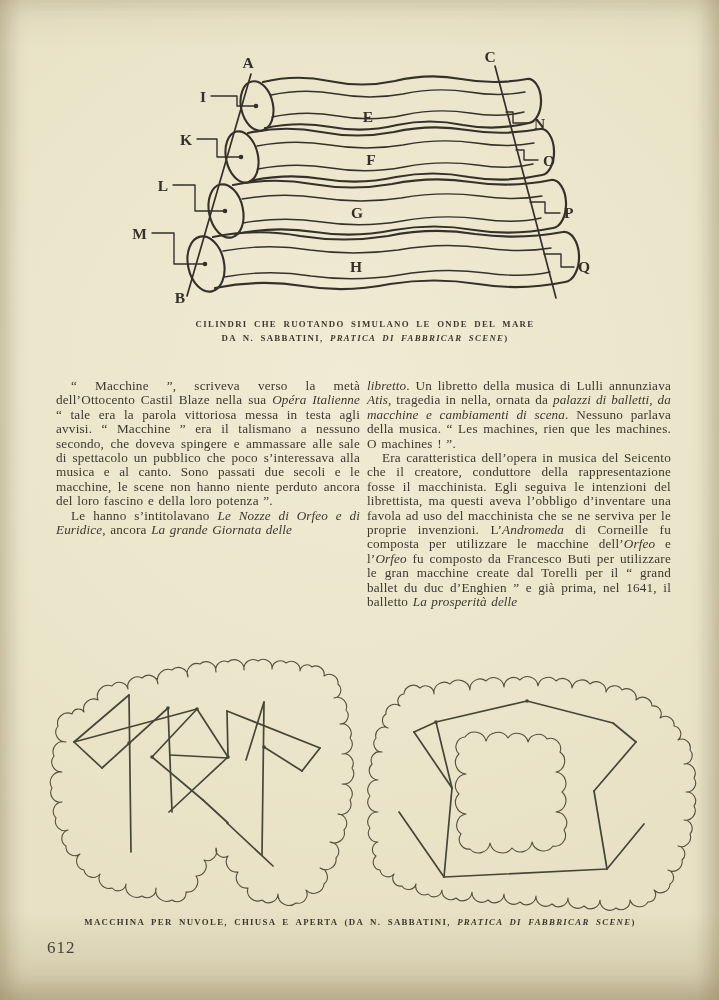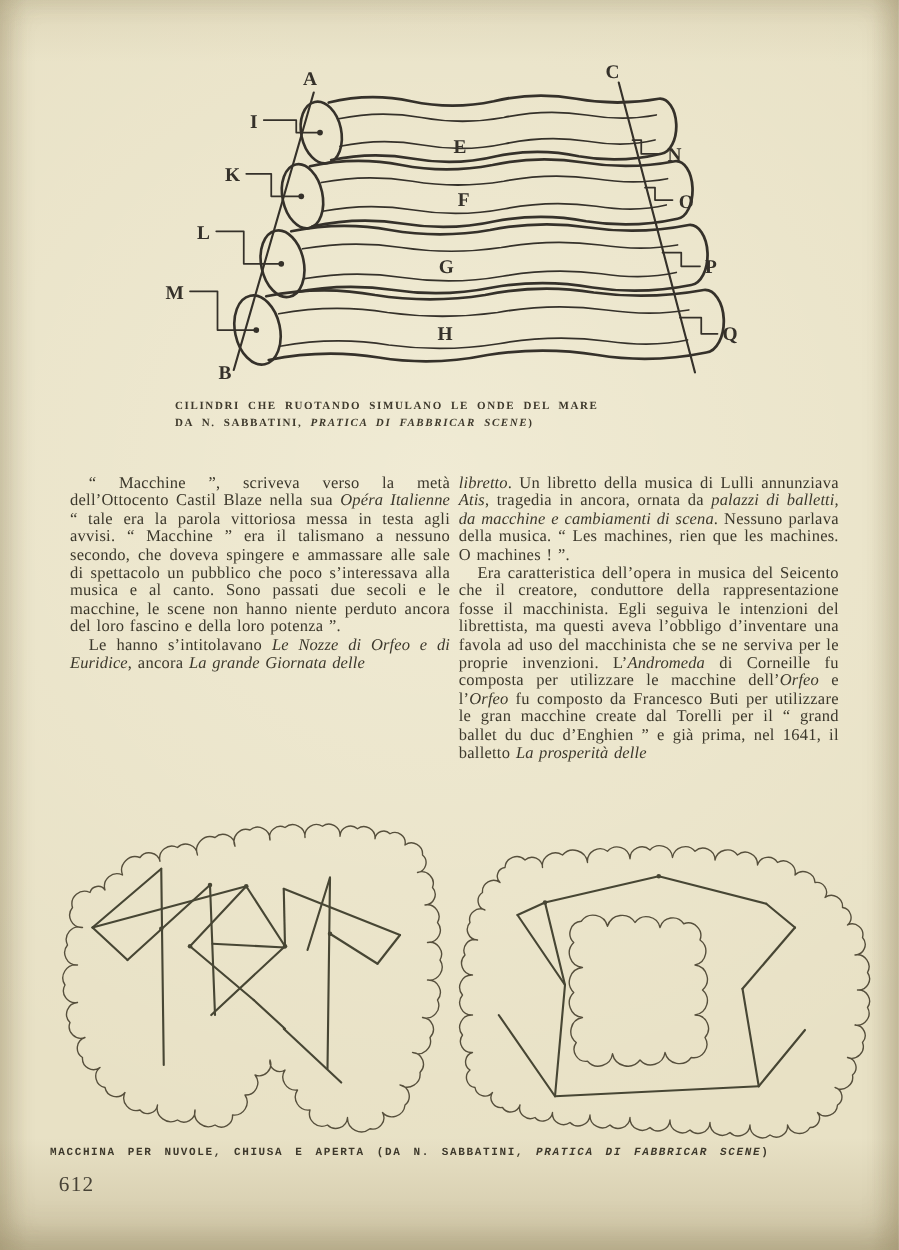--- a/index.html
+++ b/index.html
@@ -7,24 +7,24 @@
   .page{position:relative;width:719px;height:1000px;background-color:#e8e1c5;
     background-image:
       radial-gradient(130% 90% at 48% 38%, rgba(255,253,240,0.35), rgba(255,253,240,0) 62%),
       linear-gradient(to bottom, rgba(130,110,60,0.10), rgba(0,0,0,0) 5%, rgba(0,0,0,0) 91%, rgba(115,95,50,0.20) 99.5%),
       linear-gradient(to right, rgba(120,100,55,0.12), rgba(0,0,0,0) 3%, rgba(0,0,0,0) 97%, rgba(120,100,55,0.14));
   }
   .vignette{position:absolute;inset:0;pointer-events:none;
     box-shadow:inset 0 -14px 26px rgba(100,85,45,0.18), inset -10px 0 22px rgba(100,85,45,0.10), inset 10px 0 22px rgba(100,85,45,0.08);}
   svg.art{position:absolute;left:0;top:0;width:719px;height:1000px;}
   .fig-letter{font-family:"Liberation Serif","DejaVu Serif",serif;font-weight:bold;font-size:15.5px;fill:#35312a;}
-  .caption{position:absolute;text-align:left;font-size:8.8px;letter-spacing:1.3px;word-spacing:3px;
+  .caption{position:absolute;text-align:center;font-size:8.8px;letter-spacing:1.3px;word-spacing:3px;
     color:#3e392c;line-height:13.5px;font-weight:bold;}
   .cap1{left:140px;top:318px;width:450px;}
-  .cap2{left:40px;top:916px;width:640px;font-family:Liberation Mono, monospace;}
+  .cap2{left:40px;top:916px;width:640px;}
   .cap-it{font-style:italic;}
   .col{position:absolute;top:379px;width:304px;font-size:13.2px;line-height:14.4px;color:#3c382c;
     text-align:justify;letter-spacing:0.2px;word-spacing:0.08em;}
   .col-left{left:56px;}
   .col-right{left:367px;}
   .col p{margin:0;}
   .col p.indent{text-indent:15px;}
   .col em{font-style:italic;letter-spacing:0.1px;}
   .pagenum{position:absolute;left:47px;top:938px;font-size:17px;color:#474236;letter-spacing:1px;}
 </style>
@@ -146,21 +146,21 @@
   <div class="caption cap1">
     <div class="cap-line"><span>CILINDRI CHE RUOTANDO SIMULANO LE ONDE DEL MARE</span></div>
     <div class="cap-line"><span>DA N. SABBATINI, </span><span class="cap-it">PRATICA DI FABBRICAR SCENE</span><span>)</span></div>
   </div>
 
   <div class="col col-left">
       <p class="para indent"><span>“ Macchine ”, scriveva verso la metà dell’Ottocento Castil Blaze nella sua </span><em>Opéra Italienne</em><span> “ tale era la parola vittoriosa messa in testa agli avvisi. “ Macchine ” era il talismano a nessuno secondo, che doveva spingere e ammassare alle sale di spettacolo un pubblico che poco s’interessava alla musica e al canto. Sono passati due secoli e le macchine, le scene non hanno niente perduto ancora del loro fascino e della loro potenza ”.</span></p>
       <p class="para indent"><span>Le hanno s’intitolavano </span><em>Le Nozze di Orfeo e di Euridice</em><span>, ancora </span><em>La grande Giornata delle</em></p>
     </div>
   <div class="col col-right">
-      <p class="para"><em>libretto</em><span>. Un libretto della musica di Lulli annunziava </span><em>Atis</em><span>, tragedia in ancora, ornata da </span><em>palazzi di balletti, da macchine e cambiamenti di scena</em><span>. Nessuno parlava della musica. “ Les machines, rien que les machines. O machines ! ”.</span></p>
+      <p class="para"><em>libretto</em><span>. Un libretto della musica di Lulli annunziava </span><em>Atis</em><span>, tragedia in nella, ornata da </span><em>palazzi di balletti, da macchine e cambiamenti di scena</em><span>. Nessuno parlava della musica. “ Les machines, rien que les machines. O machines ! ”.</span></p>
       <p class="para indent"><span>Era caratteristica dell’opera in musica del Seicento che il creatore, conduttore della rappresentazione fosse il macchinista. Egli seguiva le intenzioni del librettista, ma questi aveva l’obbligo d’inventare una favola ad uso del macchinista che se ne serviva per le proprie invenzioni. L’</span><em>Andromeda</em><span> di Corneille fu composta per utilizzare le macchine dell’</span><em>Orfeo</em><span> e l’</span><em>Orfeo</em><span> fu composto da Francesco Buti per utilizzare le gran macchine create dal Torelli per il “ grand ballet du duc d’Enghien ” e già prima, nel 1641, il balletto </span><em>La prosperità delle</em></p>
     </div>
 
   <div class="caption cap2">
     <span>MACCHINA PER NUVOLE, CHIUSA E APERTA (DA N. SABBATINI, </span><span class="cap-it">PRATICA DI FABBRICAR SCENE</span><span>)</span>
   </div>
 
   <div class="pagenum">612</div>
   <div class="vignette"></div>
 </div>

